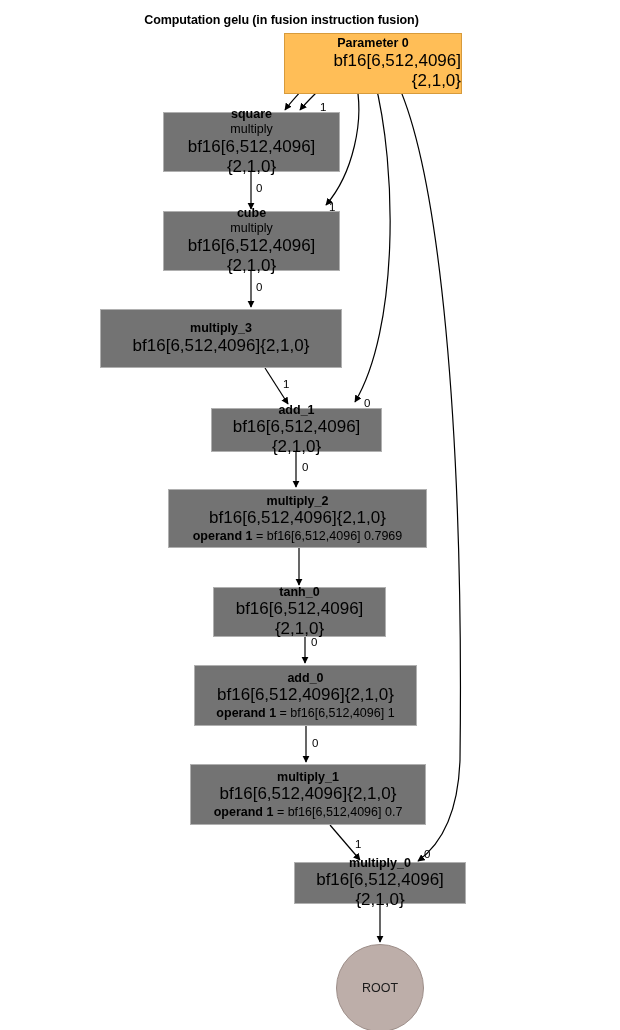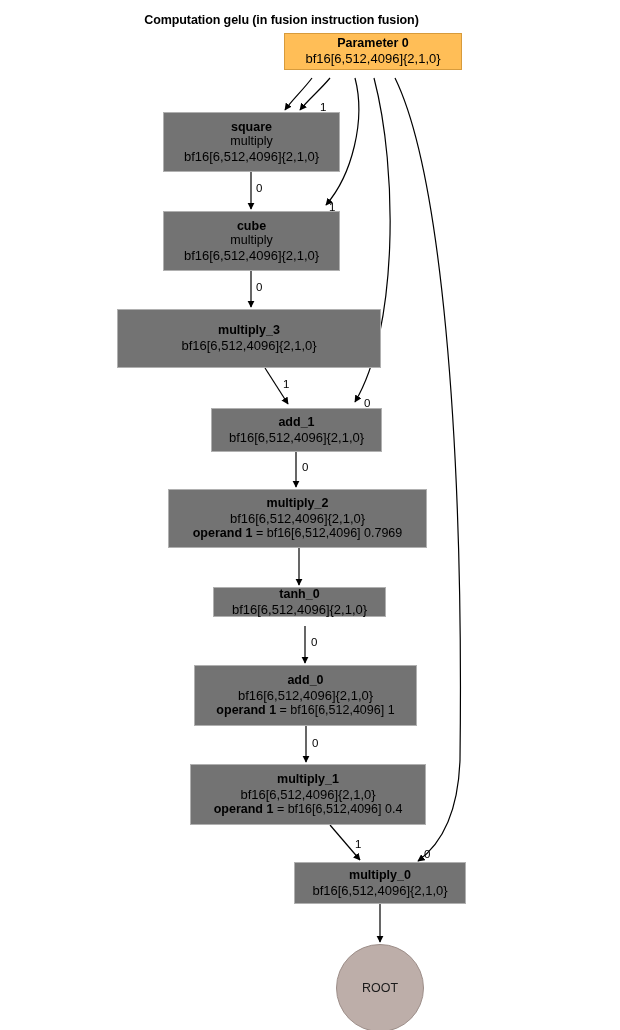--- a/index.html
+++ b/index.html
@@ -56,21 +56,21 @@
   }
   .node.param {
     background: #ffbe57;
     border: 1px solid #d79b3c;
   }
   .node .n-title {
     font-weight: bold;
     font-size: 12.5px;
   }
   .node .n-sub {
-    font-size: 13px;
+    font-size: 17px;
   }
   .node .n-op {
     font-size: 12.5px;
   }
   .node .n-operand {
     font-size: 12.5px;
     white-space: nowrap;
   }
   .node .n-operand b {
     font-weight: bold;
@@ -130,68 +130,68 @@
 
     <path d="M 306,726 L 306,762" fill="none" stroke="#000" stroke-width="1.2" marker-end="url(#arrow)"></path>
 
     <path d="M 330,825 L 360,860" fill="none" stroke="#000" stroke-width="1.2" marker-end="url(#arrow)"></path>
 
     <path d="M 395,78 C 440,170 464,430 460,760 C 458,815 440,845 418,861" fill="none" stroke="#000" stroke-width="1.2" marker-end="url(#arrow)"></path>
 
     <path d="M 380,904 L 380,942" fill="none" stroke="#000" stroke-width="1.2" marker-end="url(#arrow)"></path>
   </svg>
 
-  <div class="node param" style="left:284px; top:33px; width:178px; height:37px;text-align:right;">
+  <div class="node param" style="left:284px; top:33px; width:178px; height:61px;text-align:right;">
     <div class="n-title">Parameter 0</div>
     <div class="n-sub">bf16[6,512,4096]{2,1,0}</div>
   </div>
 
   <div class="node" style="left:163px; top:112px; width:177px; height:60px;">
     <div class="n-title">square</div>
     <div class="n-op">multiply</div>
     <div class="n-sub">bf16[6,512,4096]{2,1,0}</div>
   </div>
 
   <div class="node" style="left:163px; top:211px; width:177px; height:60px;">
     <div class="n-title">cube</div>
     <div class="n-op">multiply</div>
     <div class="n-sub">bf16[6,512,4096]{2,1,0}</div>
   </div>
 
-  <div class="node" style="left:117px; top:309px; width:264px; height:59px;">
+  <div class="node" style="left:100px; top:309px; width:242px; height:59px;">
     <div class="n-title">multiply_3</div>
     <div class="n-sub">bf16[6,512,4096]{2,1,0}</div>
   </div>
 
   <div class="node" style="left:211px; top:408px; width:171px; height:44px;">
     <div class="n-title">add_1</div>
     <div class="n-sub">bf16[6,512,4096]{2,1,0}</div>
   </div>
 
   <div class="node" style="left:168px; top:489px; width:259px; height:59px;">
     <div class="n-title">multiply_2</div>
     <div class="n-sub">bf16[6,512,4096]{2,1,0}</div>
     <div class="n-operand"><b>operand 1</b><span> = bf16[6,512,4096] 0.7969</span></div>
   </div>
 
-  <div class="node" style="left:213px; top:587px; width:173px; height:30px;">
+  <div class="node" style="left:213px; top:587px; width:173px; height:50px;">
     <div class="n-title">tanh_0</div>
     <div class="n-sub">bf16[6,512,4096]{2,1,0}</div>
   </div>
 
   <div class="node" style="left:194px; top:665px; width:223px; height:61px;">
     <div class="n-title">add_0</div>
     <div class="n-sub">bf16[6,512,4096]{2,1,0}</div>
     <div class="n-operand"><b>operand 1</b><span> = bf16[6,512,4096] 1</span></div>
   </div>
 
   <div class="node" style="left:190px; top:764px; width:236px; height:61px;">
     <div class="n-title">multiply_1</div>
     <div class="n-sub">bf16[6,512,4096]{2,1,0}</div>
-    <div class="n-operand"><b>operand 1</b><span> = bf16[6,512,4096] 0.4</span></div>
+    <div class="n-operand"><b>operand 1</b><span> = bf16[6,512,4096] 0.7</span></div>
   </div>
 
   <div class="node" style="left:294px; top:862px; width:172px; height:42px;">
     <div class="n-title">multiply_0</div>
     <div class="n-sub">bf16[6,512,4096]{2,1,0}</div>
   </div>
 
   <div class="root-node" style="left:336px; top:944px; width:88px; height:88px;">
     <span>ROOT</span>
   </div>

